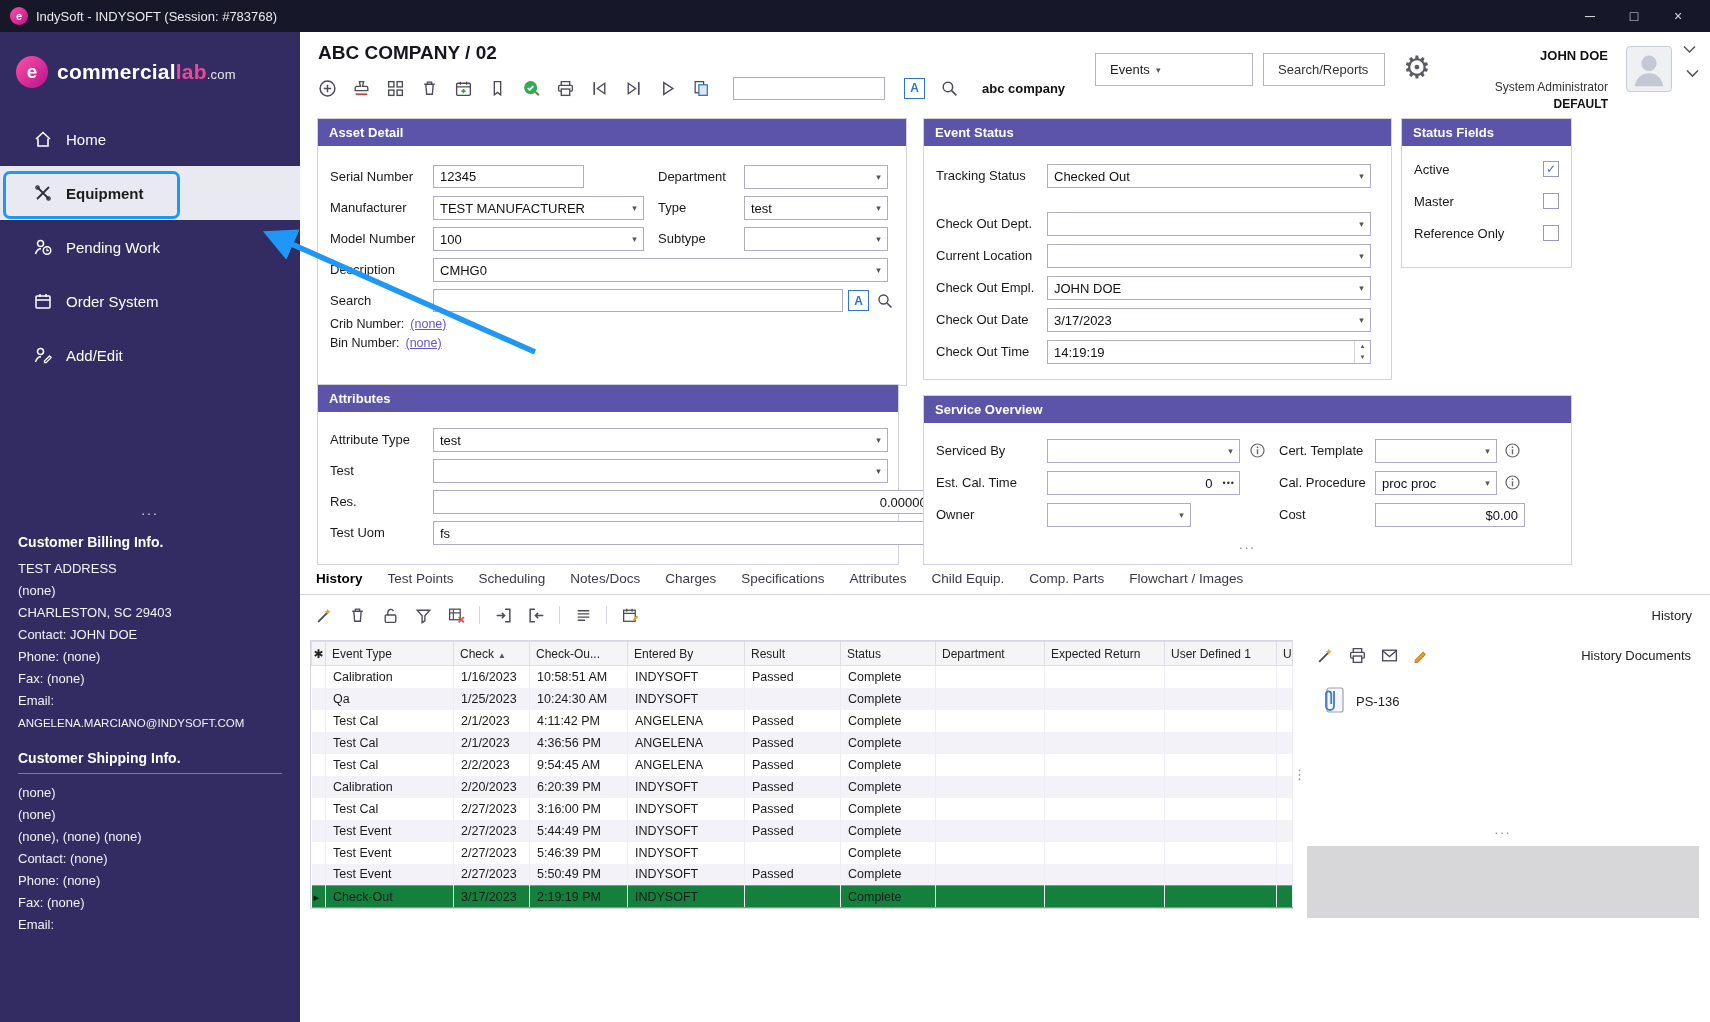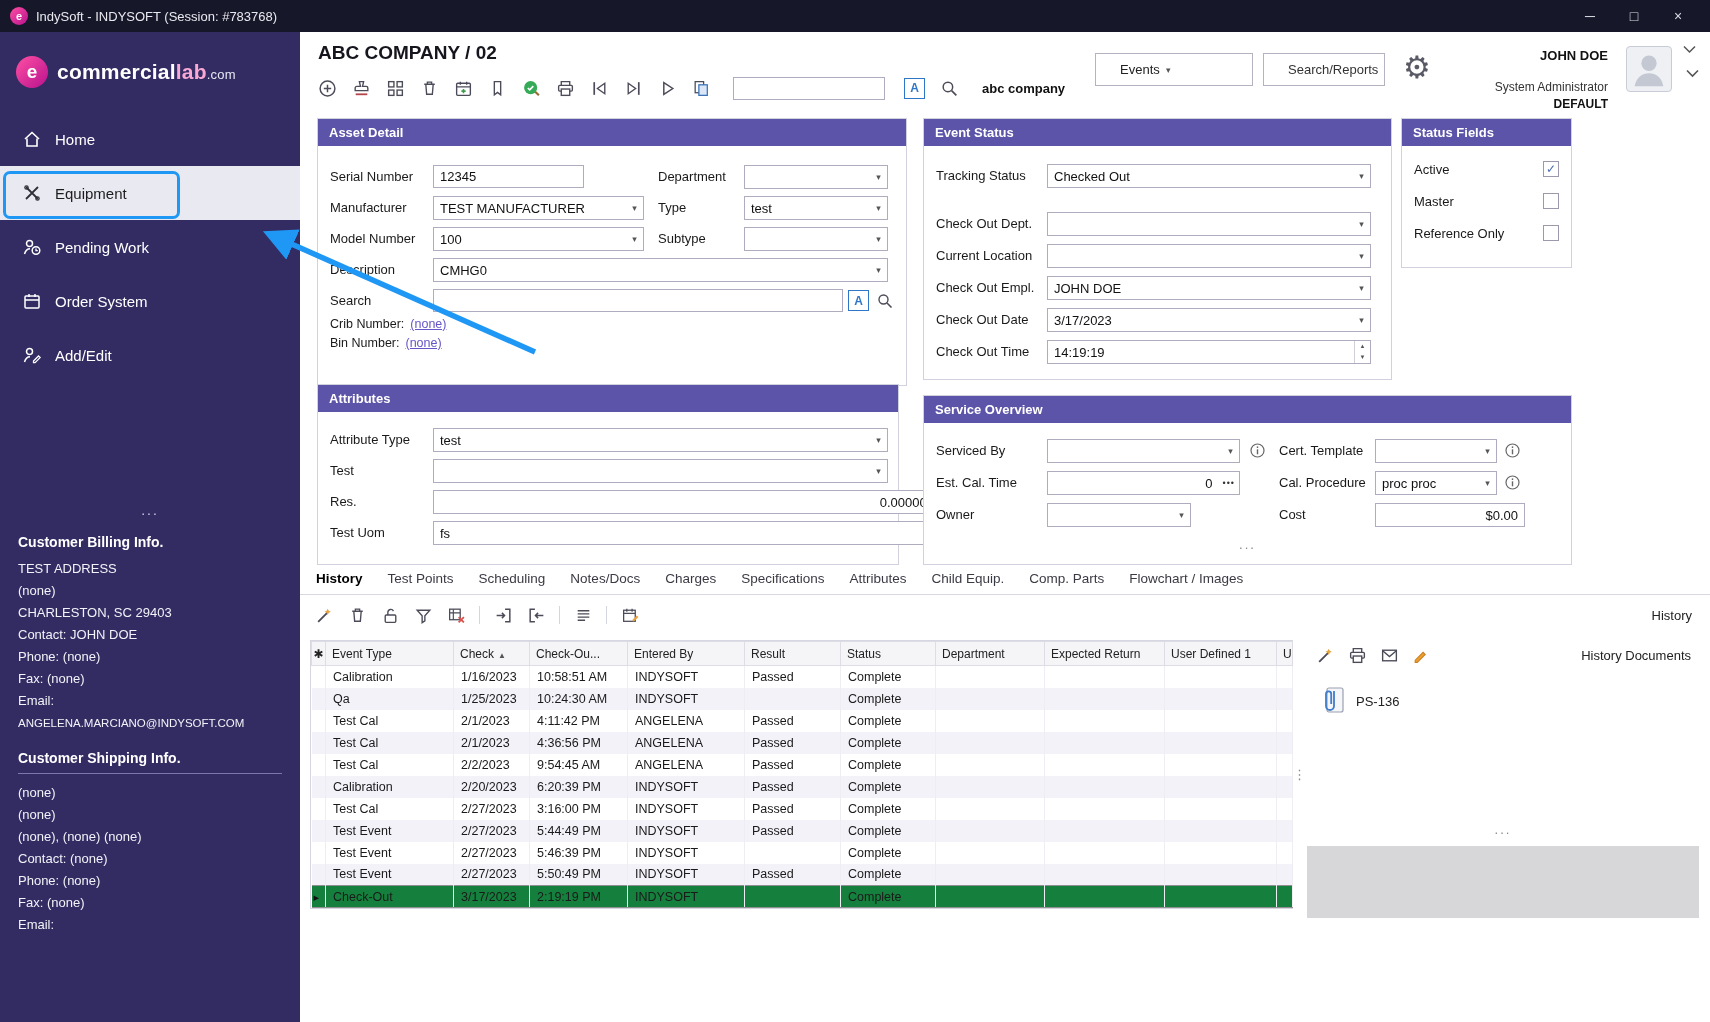--- a/index.html
+++ b/index.html
@@ -14,42 +14,42 @@
 
   
   .app{display:flex;height:990px}
   .sidebar{width:300px;background:#332c63;color:#fff;position:relative;flex-shrink:0}
   .main{position:relative;flex:1;background:#fff}
 
   
   .brand{height:80px;display:flex;align-items:center;padding-left:16px}
   .brand-circle{width:32px;height:32px;border-radius:50%;background:linear-gradient(135deg,#ff4fa3,#b8128f);color:#fff;font-weight:bold;font-size:19px;display:flex;align-items:center;justify-content:center;margin-right:9px}
   .brand-text{font-size:21px;font-weight:bold;letter-spacing:.2px}
-  .brand-text .pink{color:#f9a8d4}
+  .brand-text .pink{color:#ec4899}
   .brand-text .suffix{font-size:13px;font-weight:normal;color:#e7e7f2}
-  .nav-item{height:54px;display:flex;align-items:center;padding-left:22px;font-size:15px;cursor:pointer;position:relative}
+  .nav-item{height:54px;display:flex;align-items:center;padding-left:33px;font-size:15px;cursor:pointer;position:relative}
   .nav-item .nico{width:20px;height:20px;margin-right:13px;flex-shrink:0}
-  .nav-item.selected{background:#e9e9f1;color:#1c1c1c;font-weight:normal}
+  .nav-item.selected{background:#e9e9f1;color:#1c1c1c;font-weight:bold}
   #eq-box{position:absolute;left:3px;top:139px;width:177px;height:48px;border:3px solid #1f97f4;border-radius:7px;z-index:6;pointer-events:none}
   .side-info{position:absolute;left:0;right:0;top:470px;padding:0 18px}
   .side-more{text-align:center;color:#cfcfe2;letter-spacing:2px;font-size:14px;cursor:pointer}
   .side-heading{font-size:14px;font-weight:bold;margin-top:16px;margin-bottom:8px}
   .side-heading.underline{border-bottom:1px solid #7b76ad;padding-bottom:7px}
   .info-line{line-height:22px;font-size:13px;color:#f2f2f8;white-space:nowrap;overflow:hidden}
   .billing .info-line:last-child{font-size:11.5px}
 
   
   #rec-title{position:absolute;left:18px;top:10px;font-size:19px;font-weight:bold;color:#15151d}
   #main-toolbar{position:absolute;left:17px;top:42px;height:28px;display:flex;align-items:center;gap:14px}
   .tbtn{width:20px;height:20px;display:flex;align-items:center;justify-content:center;cursor:pointer}
   .tinput{position:relative;height:23px;border:1px solid #aeadc0;padding:0 6px;font-family:"Liberation Sans",sans-serif;font-size:13px;color:#111;outline:none}
   #qsearch{width:152px;margin-left:8px}
   .abtn{width:21px;height:21px;border:1.5px solid #2e77c8;color:#2e77c8;font-weight:bold;font-size:12px;display:flex;align-items:center;justify-content:center;margin-left:5px;cursor:pointer;background:#fff}
   #company{font-size:13px;font-weight:bold;margin-left:9px;color:#111}
-  .hdr-fld{position:absolute;height:33px;border:1px solid #b3b3c2;background:#fff;display:flex;align-items:center;padding:0 24px;font-size:13px;color:#222;cursor:pointer}
+  .hdr-fld{position:absolute;height:33px;border:1px solid #b3b3c2;background:#fff;display:flex;align-items:center;padding:0 14px;font-size:13px;color:#222;cursor:pointer}
   #events-dd{left:795px;top:21px;width:158px}
   #search-reports{left:963px;top:21px;width:122px;color:#333}
   #gear{position:absolute;left:1103px;top:20px;font-size:31px;color:#5a5a66;cursor:pointer;line-height:1}
   #user-block{position:absolute;left:1140px;top:16px;width:168px;text-align:right}
   #user-name{font-size:13px;font-weight:bold;color:#111}
   #user-role{font-size:12px;color:#333;margin-top:17px}
   #user-profile{font-size:12px;font-weight:bold;color:#111;margin-top:3px}
   #avatar{position:absolute;left:1326px;top:14px;width:46px;height:46px;background:#eef0f4;border:1px solid #c8ccd6;border-radius:4px;cursor:pointer}
   #hdr-chevron{position:absolute;left:1386px;top:34px;cursor:pointer}
 

